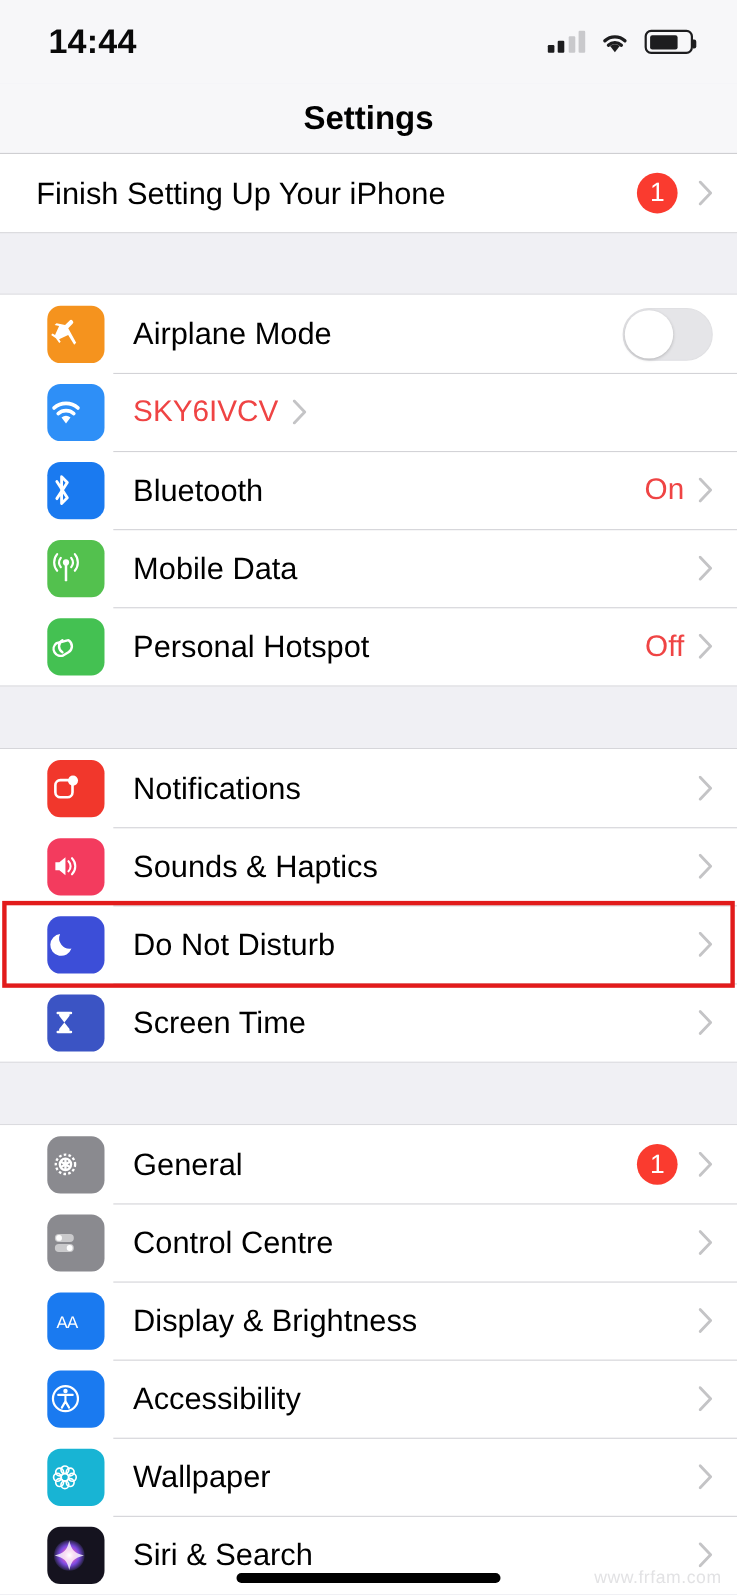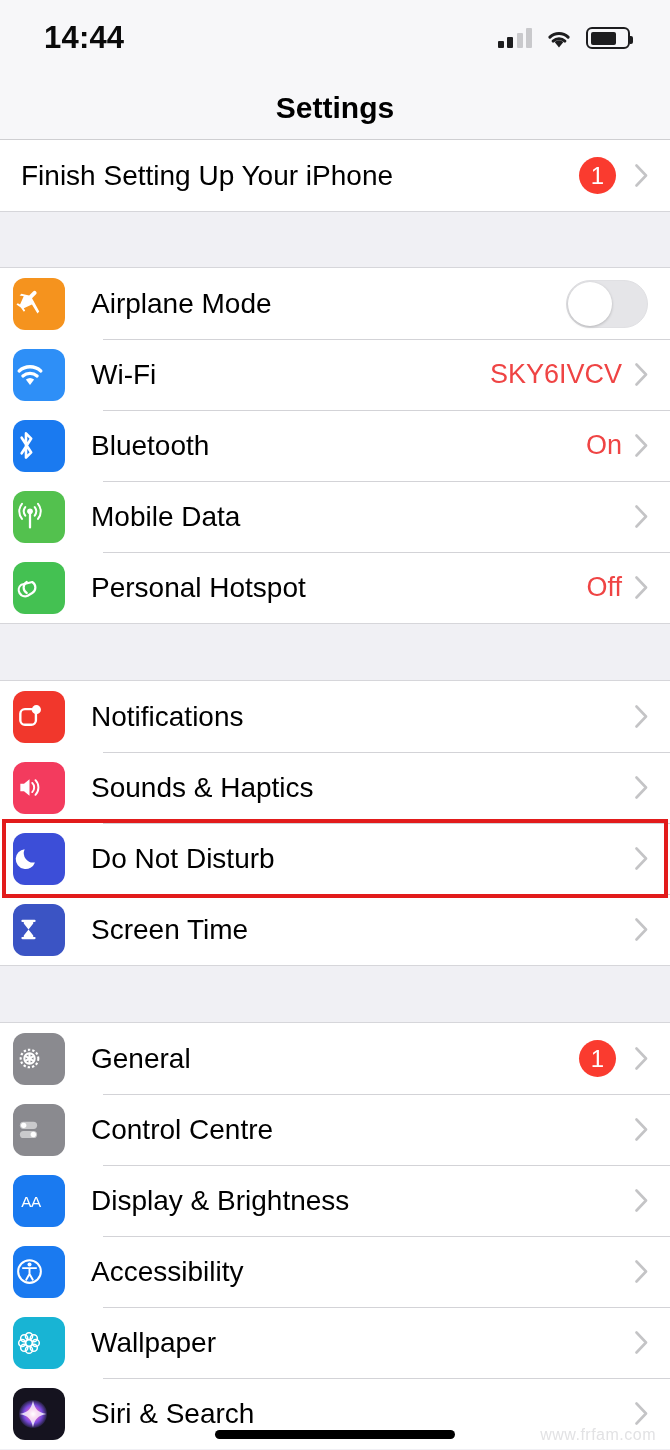--- a/index.html
+++ b/index.html
@@ -63,26 +63,26 @@
 
   
   .group { background:#ffffff; }
   .gap { height:58px; background:#f0f0f4; border-top:1px solid #d6d6da; border-bottom:1px solid #d6d6da; }
   .gap.first { height:57px; }
 
   .row {
     height:71px;
     display:flex;
     align-items:center;
-    padding-left:13px;
+    padding-left:43px;
     padding-right:22px;
     position:relative;
     background:#fff;
   }
-  .row.plain { padding-left:21px;justify-content:flex-end; }
+  .row.plain { padding-left:33px;justify-content:flex-end; }
   .row + .row::before {
     content:"";
     position:absolute; left:103px; right:0; top:0;
     height:1px; background:#d3d3d7;
   }
 
   .app-ico {
     width:52px; height:52px;
     border-radius:12px;
     flex:0 0 52px;
@@ -214,21 +214,20 @@
   </div>
 
   <div class="row">
     <div class="app-ico" style="background:#2e8ff7">
       <svg viewBox="0 0 36 30" width="34" height="28">
         <path d="M18 25.8 L13.6 19.9 a7.2 7.2 0 0 1 8.8 0 Z" fill="#fff"></path>
         <path d="M6.4 10.6 a17.4 17.4 0 0 1 23.2 0" stroke="#fff" stroke-width="3.6" fill="none" stroke-linecap="round"></path>
         <path d="M10.4 16 a11.6 11.6 0 0 1 15.2 0" stroke="#fff" stroke-width="3.5" fill="none" stroke-linecap="round"></path>
       </svg>
     </div>
-    <div class="label">Wi-Fi</div>
     <div class="value">SKY6IVCV</div>
     <svg class="chev" viewBox="0 0 13 23">
         <path d="M1.5 1.5 L11 11.5 L1.5 21.5" stroke="#c4c4c6" stroke-width="2.6" fill="none" stroke-linecap="round" stroke-linejoin="round"></path>
       </svg>
   </div>
 
   <div class="row">
     <div class="app-ico" style="background:#1a7af0">
       <svg viewBox="0 0 30 38" width="26" height="33">
           <path d="M10 10 L21 27 L15 33 V5 L21 11 L10 28" stroke="#fff" stroke-width="3" fill="none" stroke-linejoin="round" stroke-linecap="round"></path>

